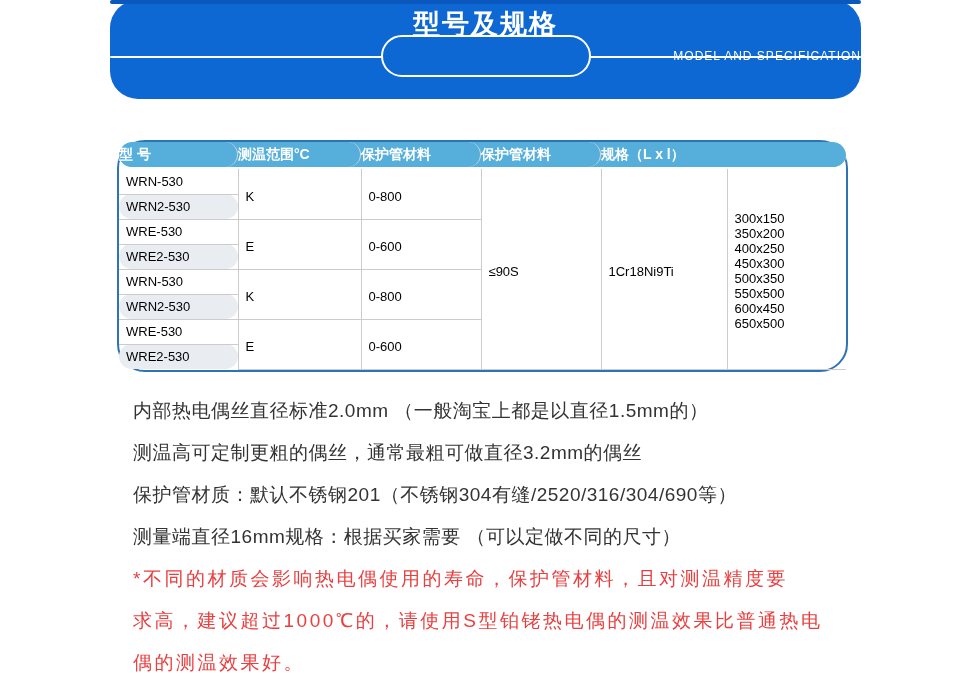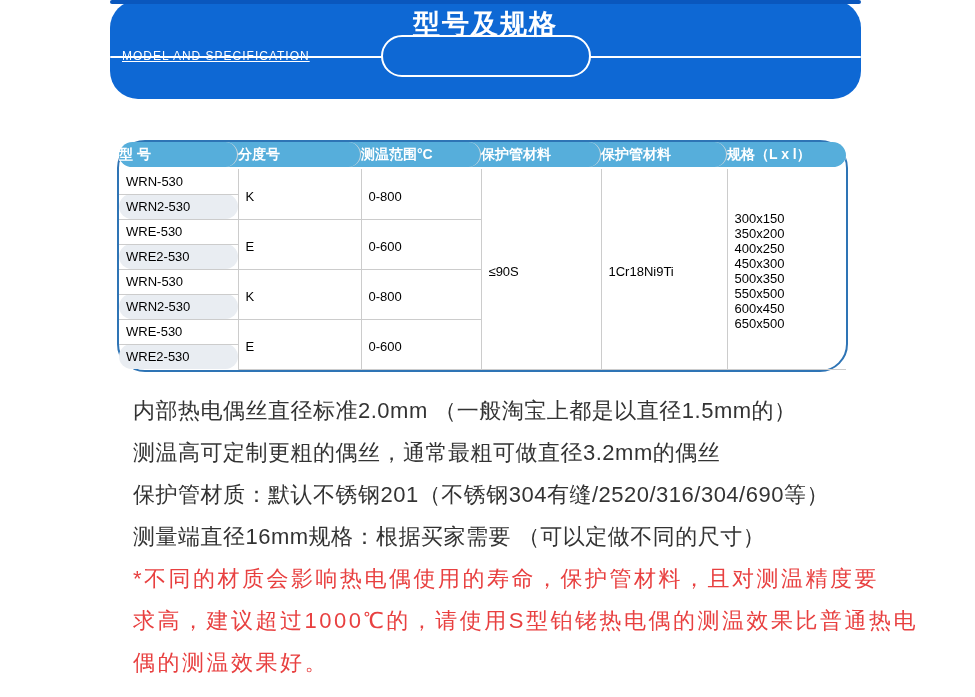--- a/index.html
+++ b/index.html
@@ -23,24 +23,23 @@
     position: absolute; left: 50%; top: 35px; margin-left: -105px;
     width: 210px; height: 42px;
     border: 2px solid #ffffff; background: #0e68d4;
   }
   .banner-title {
     position: absolute; left: 0; top: 6px; width: 100%;
     text-align: center; color: #ffffff; font-size: 27px; font-weight: bold;
     letter-spacing: 2px; z-index: 3;
   }
   .banner-subtitle {
-    position: absolute; left: 12px; top: 49px; width: 100%;
-    text-align: left; color: #ffffff; font-size: 12px; letter-spacing: 1px;
+    position: absolute; left: 0; top: 49px; width: 100%;
+    text-align: right; color: #ffffff; font-size: 12px; letter-spacing: 1px;
     z-index: 3;
-    text-decoration: underline;
   }
 
   
   .table-wrap {
     position: absolute; left: 117px; top: 140px; width: 731px;
     border: 2px solid #2e74b5; background: #ffffff;
   }
   .thead {
     display: grid;
     grid-template-columns: 119px 123px 120px 120px 126px auto;
@@ -69,42 +68,41 @@
   td.sizes {
     vertical-align: top; padding: 4px 0 0 12px;
     color: #8c8c8c; line-height: 15px; white-space: pre-line;
   }
 
   
   .notes {
     position: absolute; left: 133px; top: 390px; width: 740px;
   }
   .notes p {
-    font-size: 22px; color: #333333; line-height: 42px;
+    font-size: 19px; color: #333333; line-height: 42px;
     letter-spacing: 0.5px; white-space: nowrap;
   }
   .notes p.warn {
     color: #e84040; letter-spacing: 2.5px;
   }
 </style>
 </head>
 <body>
 
 <div class="banner">
   <div class="banner-topstrip"></div>
   <div class="banner-hline"></div>
   <div class="spec-box"></div>
   <div class="banner-title">型号及规格</div>
   <div class="banner-subtitle">MODEL AND SPECIFICATION</div>
 </div>
 
 <div class="table-wrap">
   <div class="thead">
     <div class="th">型 号</div>
-    <div class="th">分度号</div>
     <div class="th">测温范围°C</div>
     <div class="th">保护管材料</div>
     <div class="th">保护管材料</div>
     <div class="th">规格（L x l）</div>
   </div>
   <table class="spec">
     <colgroup>
       <col style="width:119px">
         <col style="width:123px">
         <col style="width:120px">

